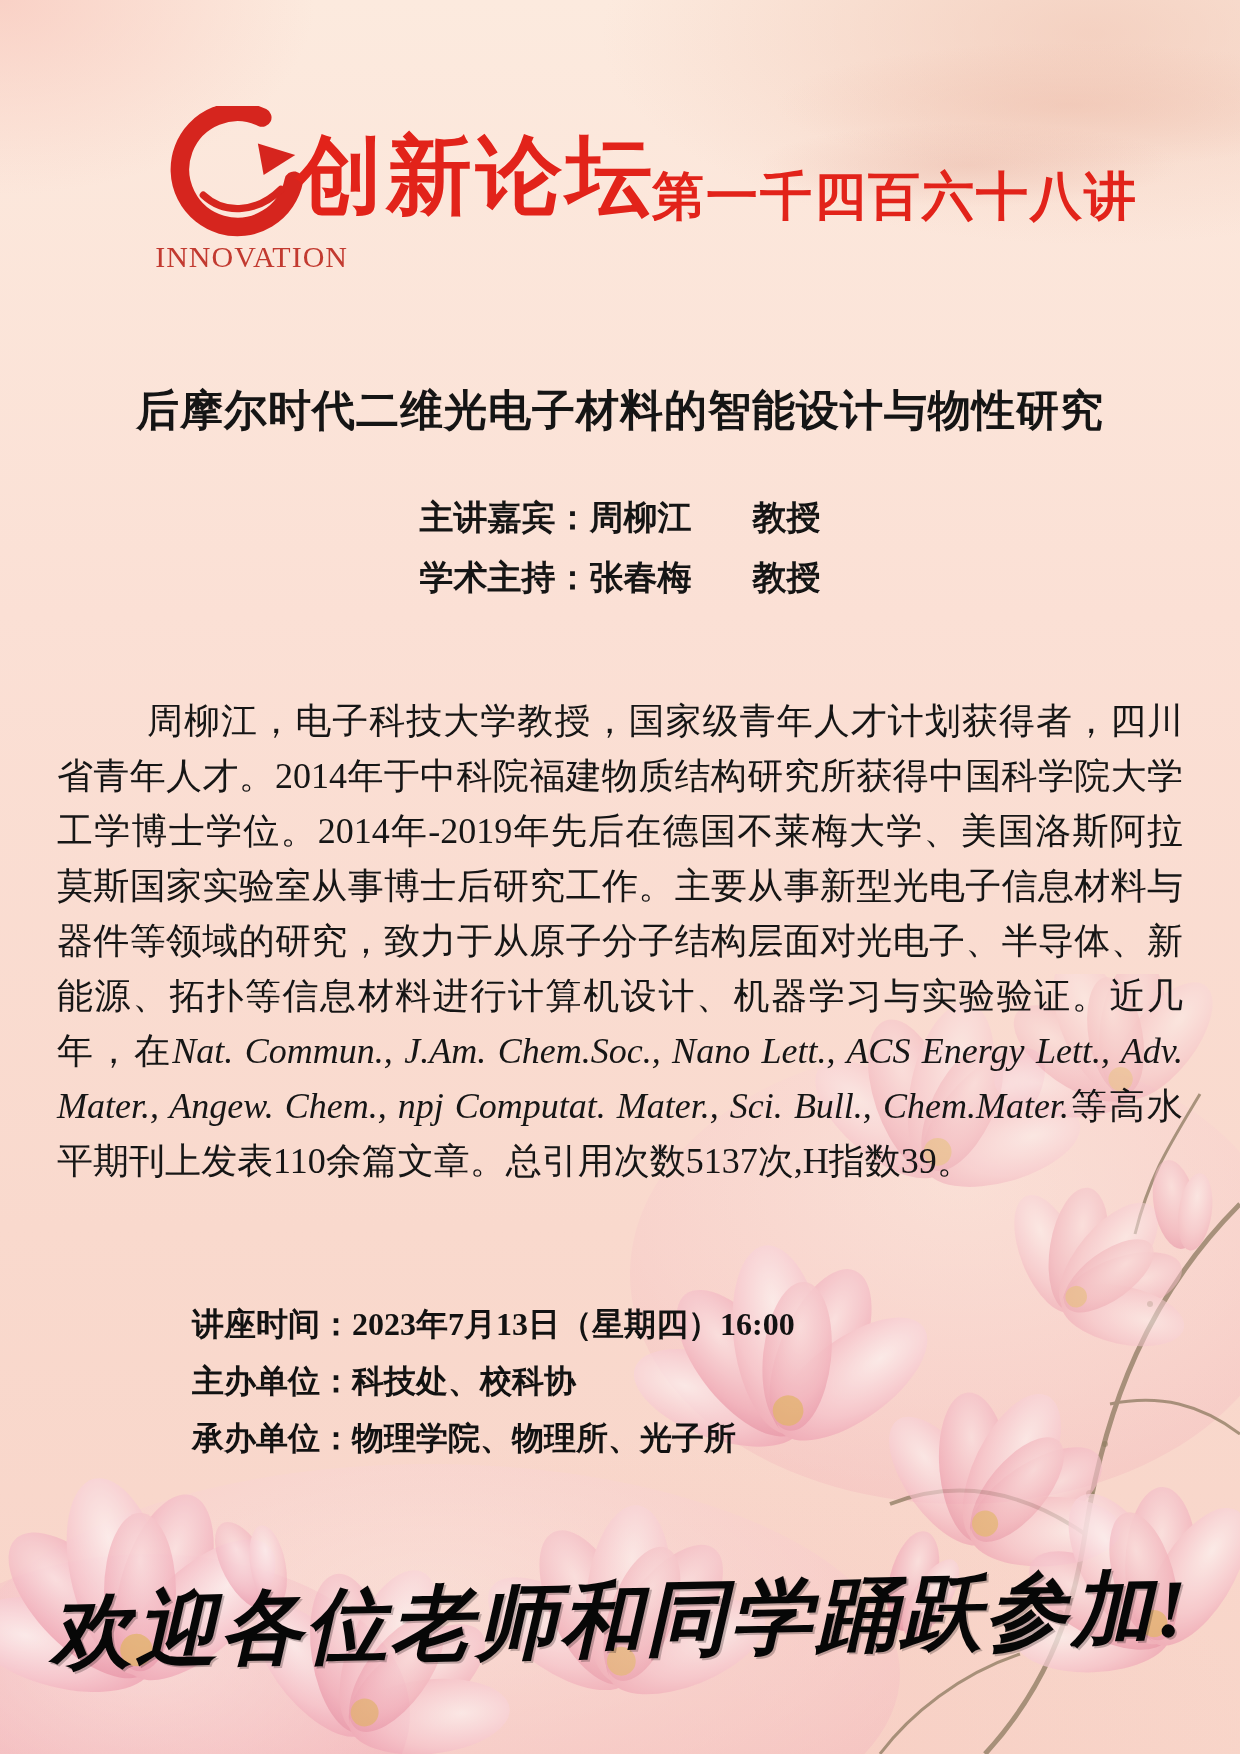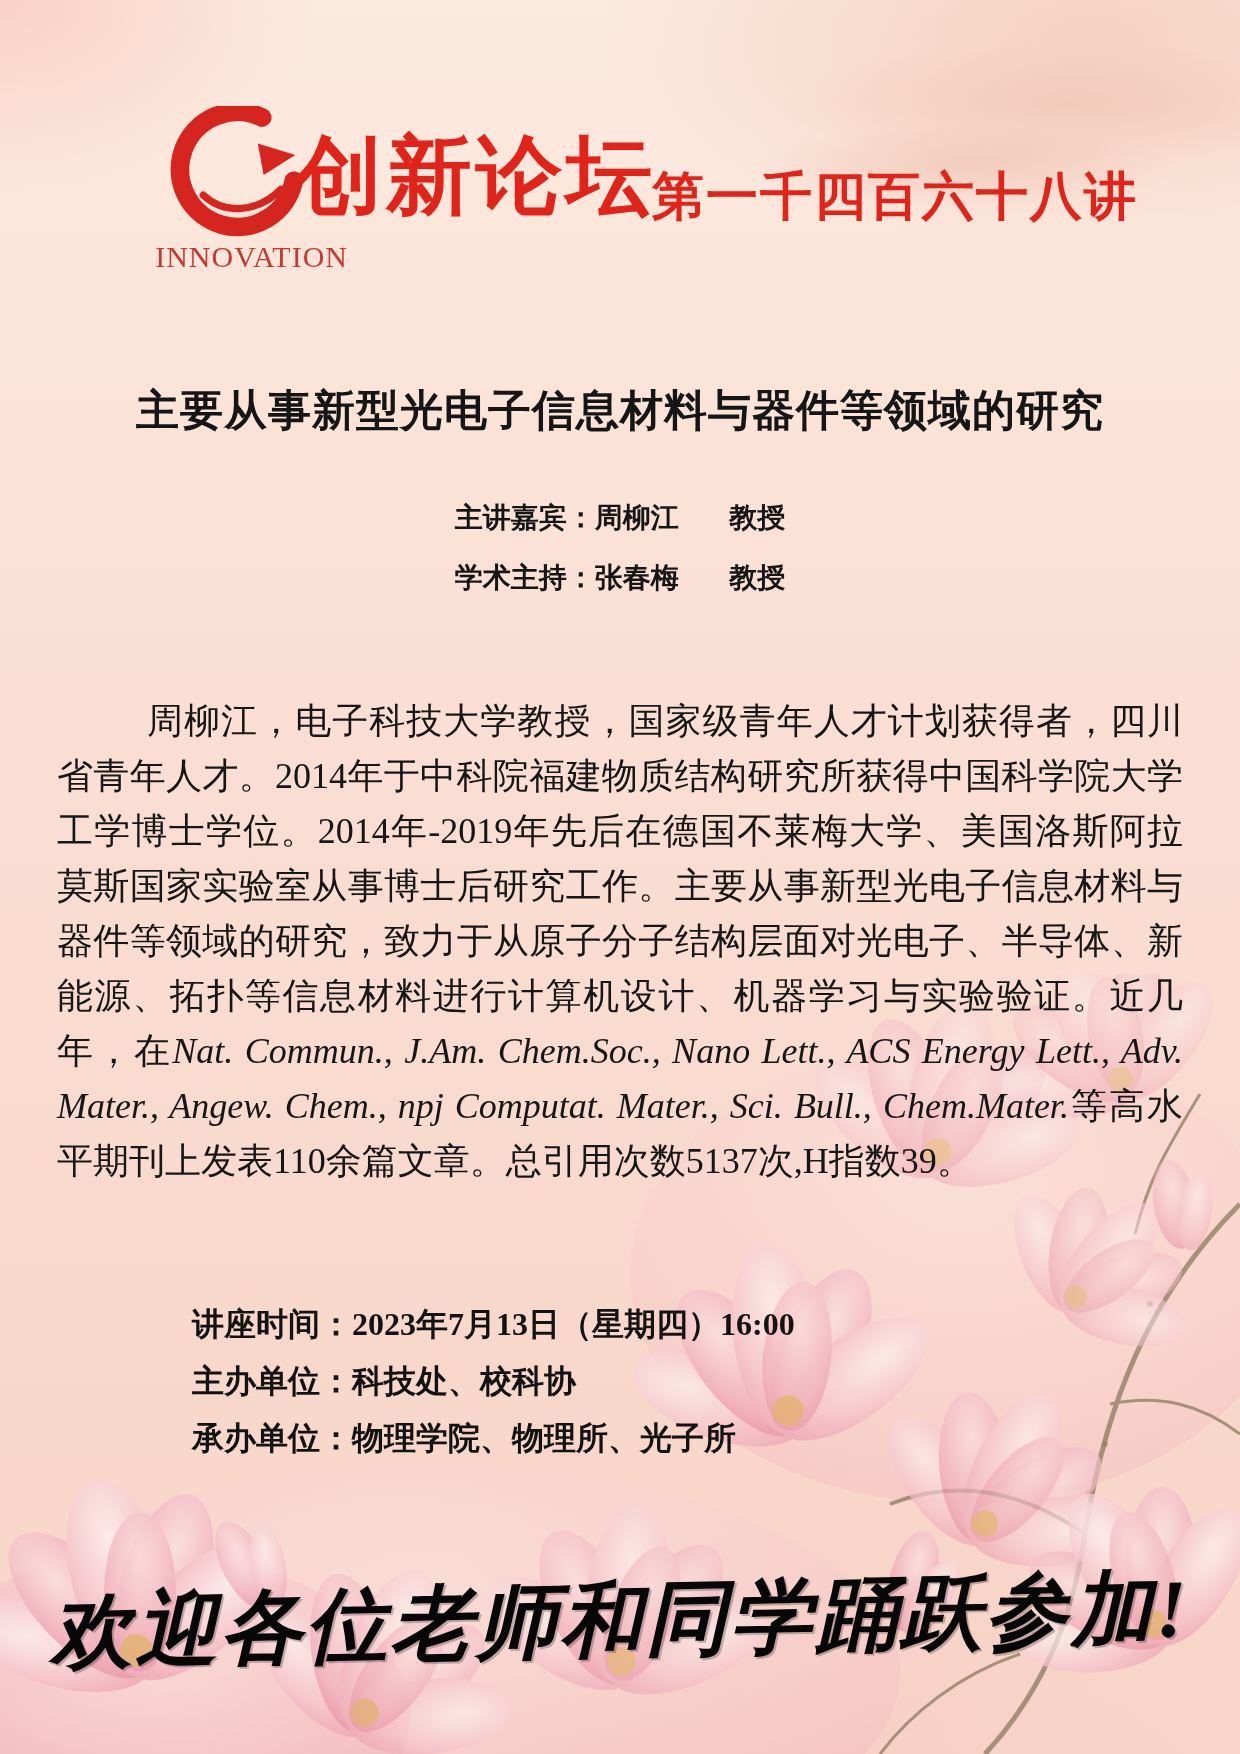--- a/index.html
+++ b/index.html
@@ -23,21 +23,21 @@
     color:#c23a30;font-family:"Liberation Serif",serif;}
   .forum-title{position:absolute;left:296px;top:118px;font-size:86px;font-weight:700;
     color:#e2231a;font-family:"Liberation Sans","DejaVu Sans",sans-serif;letter-spacing:4px;}
   .lecture-number{position:absolute;left:652px;top:162px;font-size:52px;font-weight:700;
     color:#e2231a;font-family:Liberation Mono, monospace;letter-spacing:2px;}
   
   .main-title{position:absolute;top:382px;left:0;width:100%;text-align:center;
     font-size:43px;font-weight:700;color:#151515;letter-spacing:1px;}
   
   .speakers{position:absolute;top:488px;left:0;width:100%;text-align:center;
-    font-size:28px;font-weight:700;color:#151515;line-height:60px;}
+    font-size:34px;font-weight:700;color:#151515;line-height:60px;}
   .speaker-title{margin-left:1.8em;}
   
   .bio{position:absolute;left:57px;right:57px;top:694px;font-size:36px;line-height:55px;
     color:#161616;text-align:justify;text-indent:2.5em;}
   .seg-italic{font-style:italic;margin-top:32px;}
   
   .details{position:absolute;left:192px;top:1296px;font-size:32px;line-height:57px;
     font-weight:700;color:#121212;}
   .details .row{white-space:nowrap;}
   
@@ -122,21 +122,21 @@
       <path d="M30 62 C45 76 68 74 84 58" fill="none" stroke="#d6251e" stroke-width="5" stroke-linecap="round"></path>
       <path d="M68 26 L94 34 L72 48 Z" fill="#d6251e"></path>
     </svg>
     <span class="logo-caption">INNOVATION</span>
   </div>
 
   <div class="forum-title">创新论坛</div>
 
   <div class="lecture-number">第一千四百六十八讲</div>
 
-  <div class="main-title">主要从事新型光电子信息材料与器件等领域的研究</div>
+  <div class="main-title">后摩尔时代二维光电子材料的智能设计与物性研究</div>
 
   <div class="speakers">
     <div>
       <span>主讲嘉宾：</span><span>周柳江</span><span class="speaker-title">教授</span>
     </div>
     <div>
       <span>学术主持：</span><span>张春梅</span><span class="speaker-title">教授</span>
     </div>
   </div>
 

